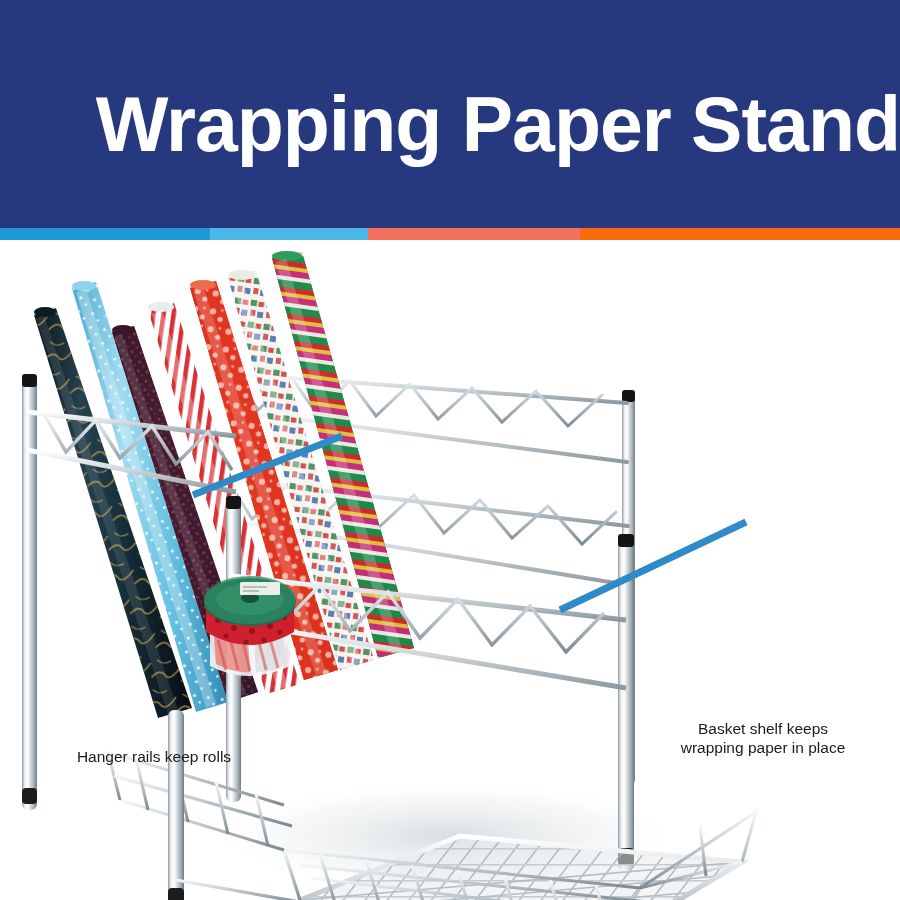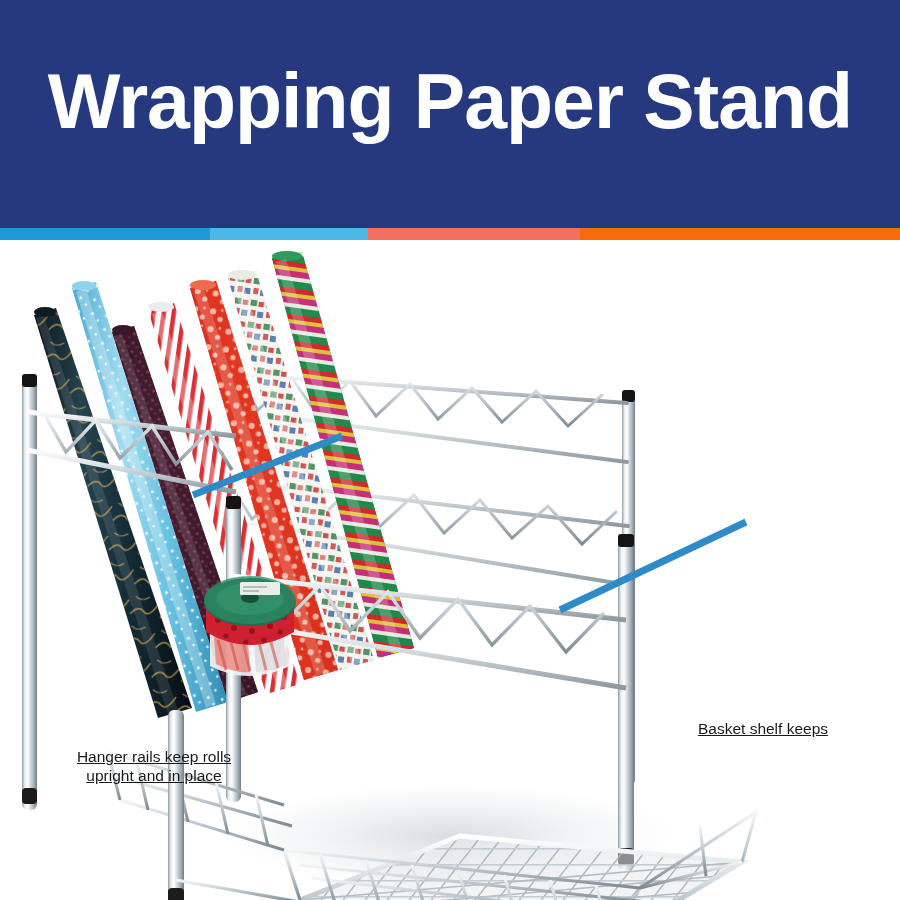--- a/index.html
+++ b/index.html
@@ -25,23 +25,23 @@
   .header-band {
     position: absolute;
     left: 0; top: 0;
     width: 900px;
     height: 228px;
     background: #26387e;
   }
   .header-title {
     position: absolute;
     left: 0;
-    top: 53px;
-    width: 900px;
-    text-align: center;
+    top: 76px;
+    width: 900px;
+    text-align: right;
     color: #ffffff;
     font-family: "Liberation Sans", sans-serif;
     font-weight: bold;
     font-size: 77px;
     line-height: 96px;
     letter-spacing: -1px;
     white-space: nowrap;
   }
 
   
@@ -66,21 +66,20 @@
 
   
   .callout {
     position: absolute;
     color: #1a1a1a;
     font-family: "Liberation Sans", sans-serif;
     font-size: 15.5px;
     line-height: 19px;
     text-align: center;
     white-space: nowrap;
-    text-decoration: underline;
   }
   .callout-left  { left: 29px;  top: 507px; width: 250px; }
   .callout-right { left: 638px; top: 479px; width: 250px; }
   .callout .line2 { display: block; }
 </style>
 </head>
 <body>
 
 <div id="page">
 
@@ -434,21 +433,21 @@
       </g>
 
       <g stroke="#2e8bc8" stroke-width="7" stroke-linecap="butt">
         <line x1="193" y1="255" x2="342" y2="196" stroke="#2e8bc8"></line>
         <line x1="746" y1="282" x2="560" y2="370" stroke="#2e8bc8"></line>
       </g>
     </svg>
 
     <div class="callout callout-left">
       <span>Hanger rails keep rolls</span>
-      <span class="line2">upright and in place</span>
     </div>
 
     <div class="callout callout-right">
       <span>Basket shelf keeps</span>
+      <span class="line2">wrapping paper in place</span>
     </div>
 
   </div>
 </div>
 
 </body></html>

